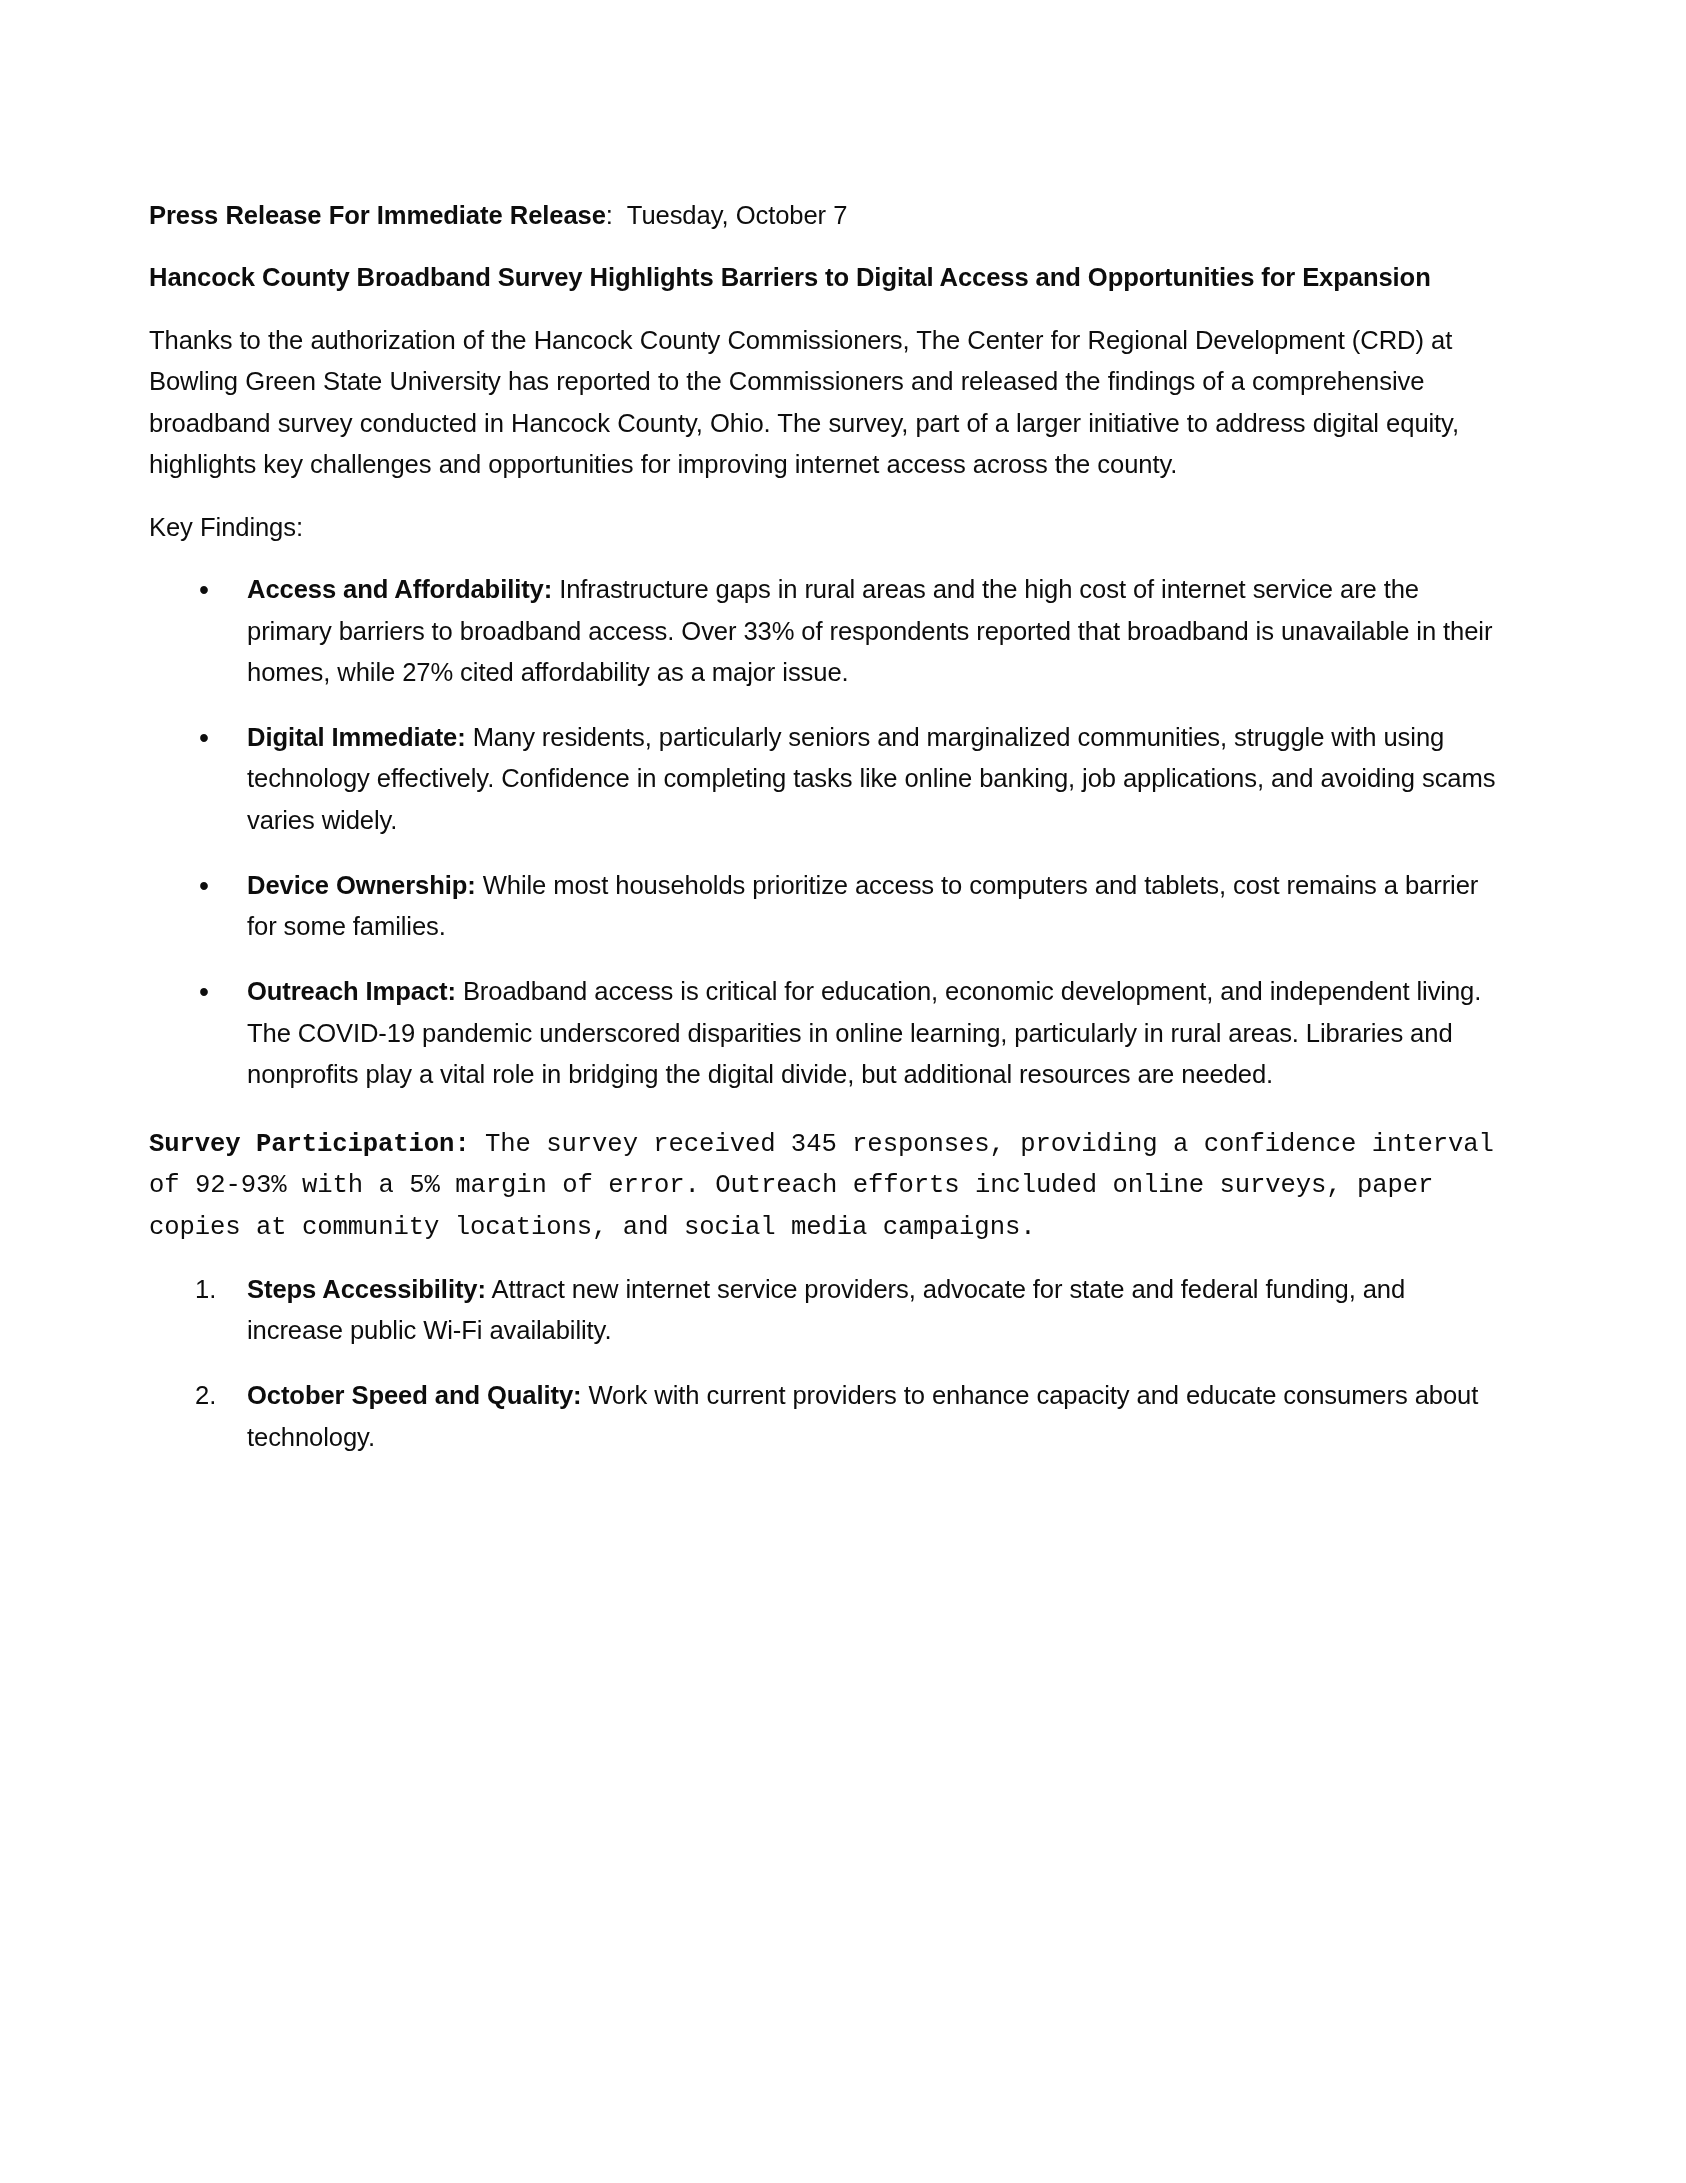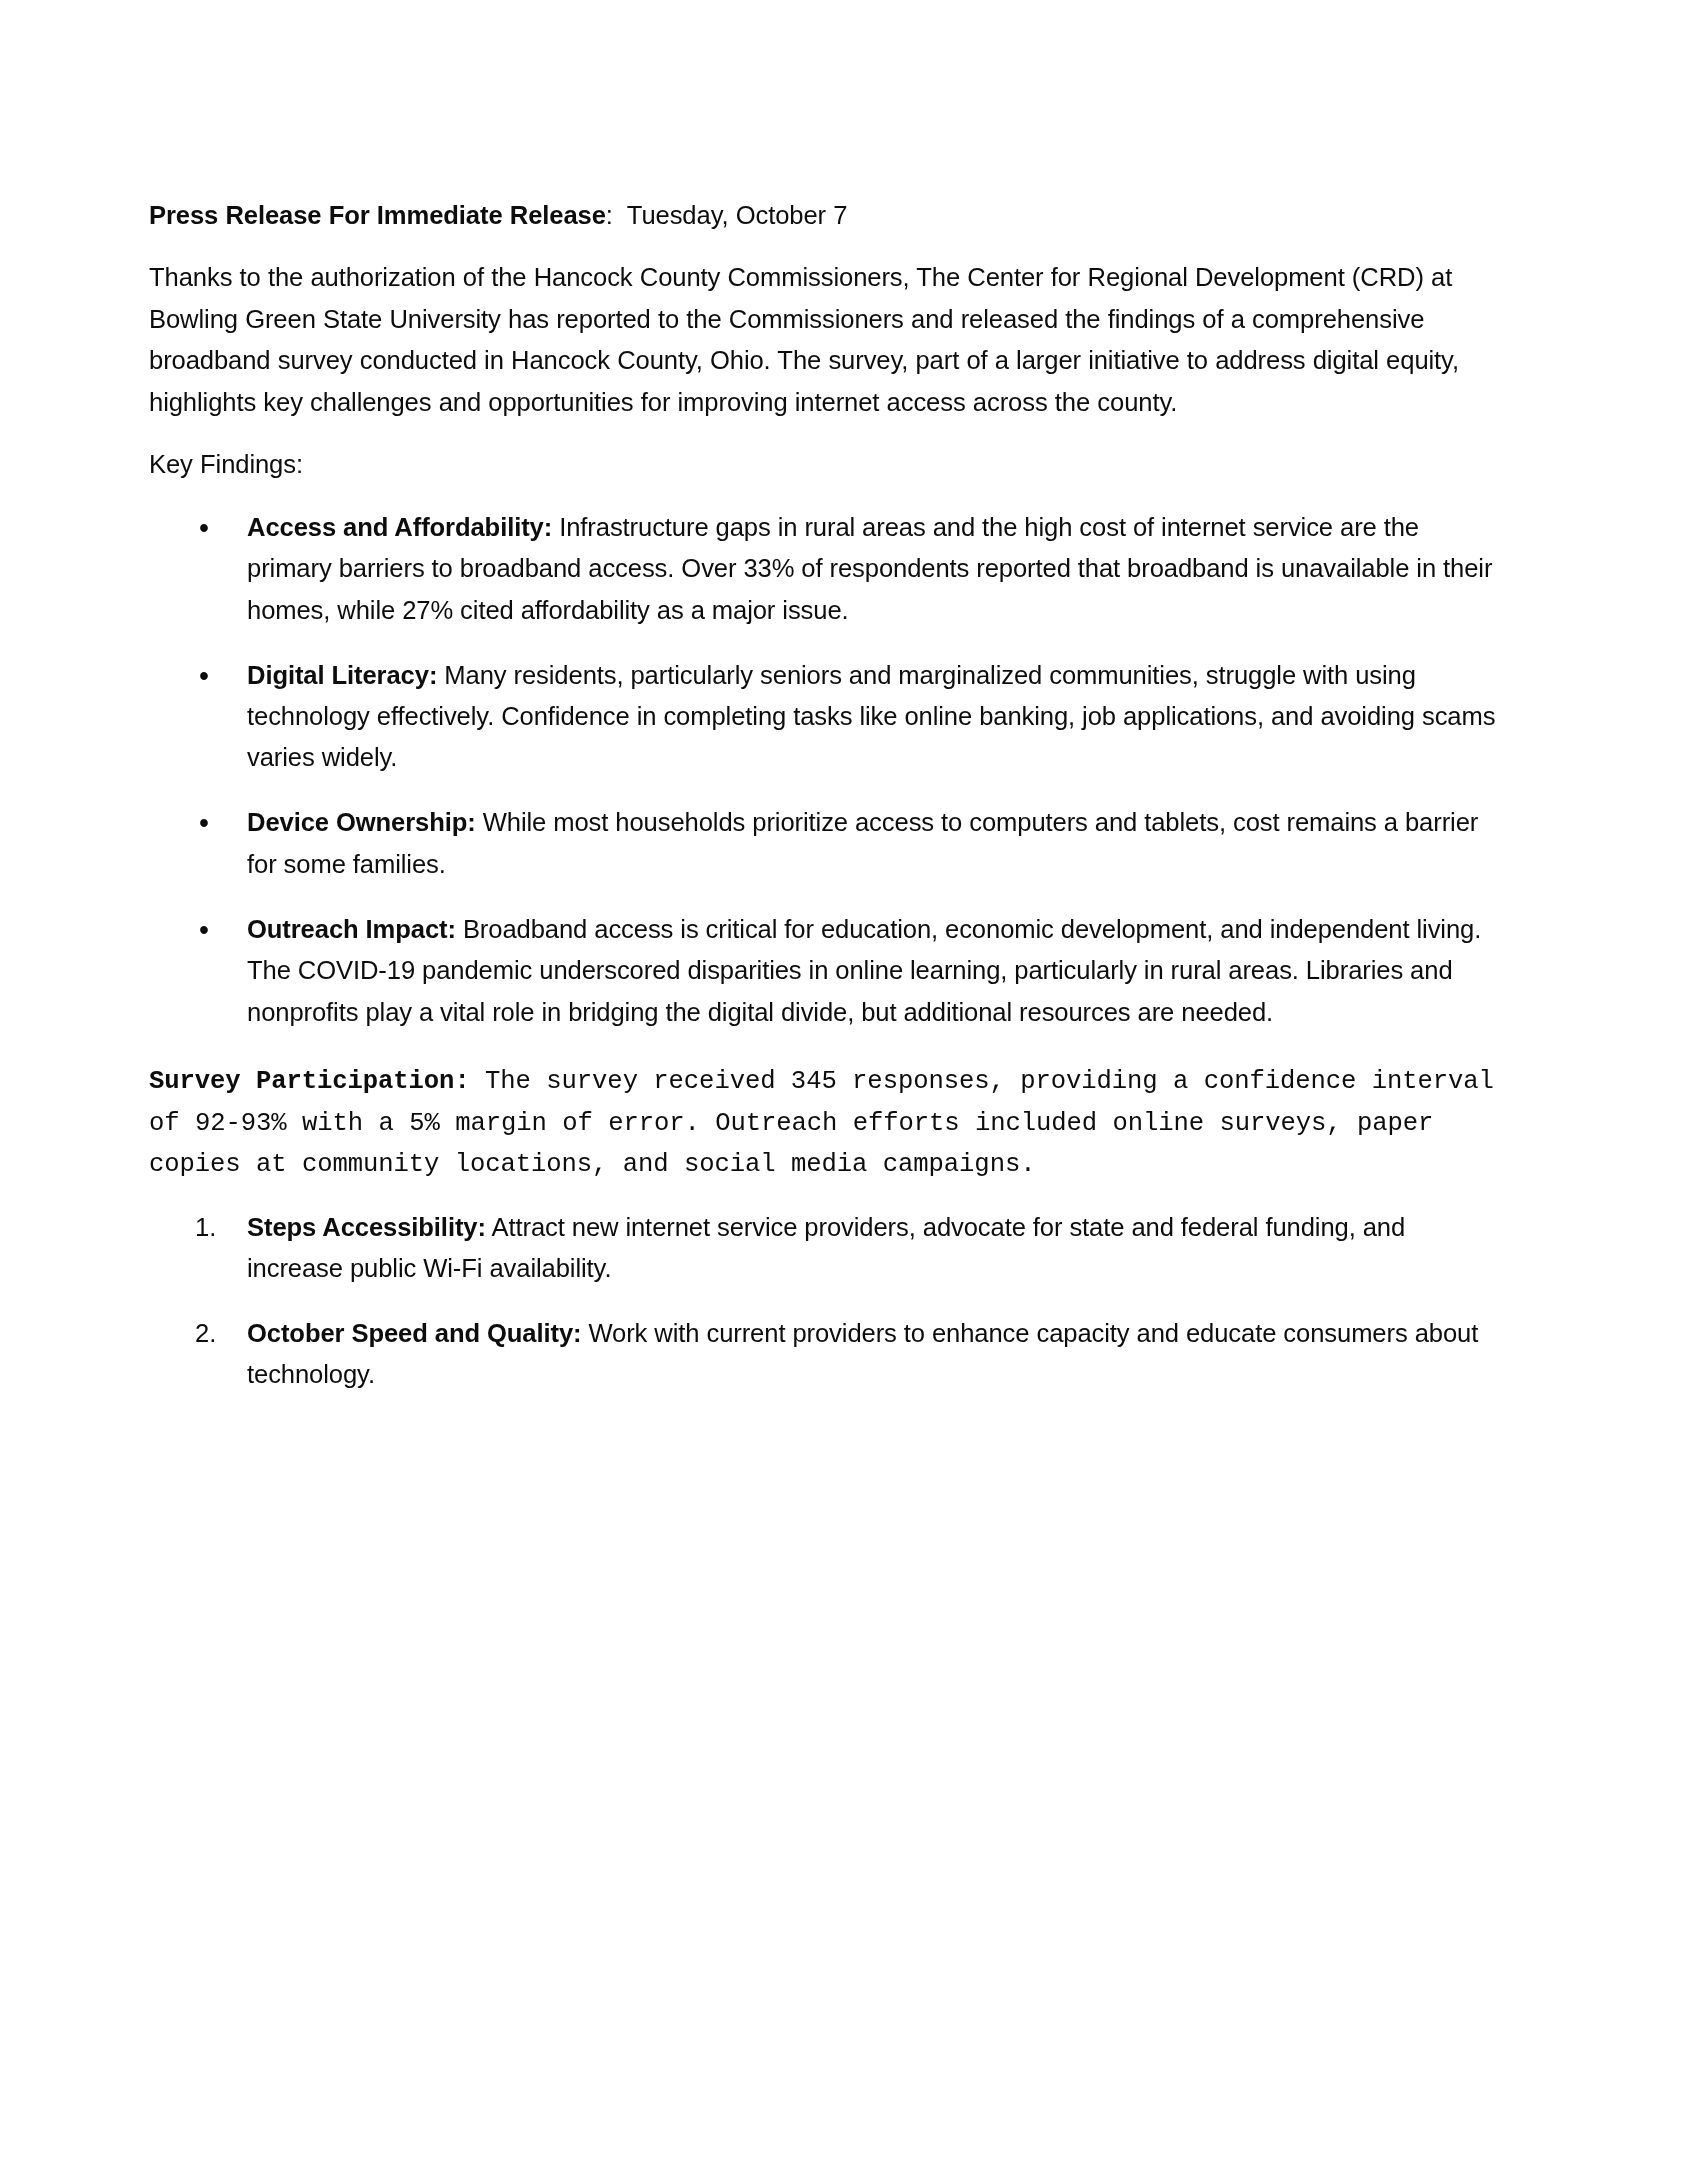--- a/index.html
+++ b/index.html
@@ -93,31 +93,32 @@
   .gap-after-list { margin-top: 6.7px; font-family: Liberation Mono, monospace; }
 </style>
 </head>
 <body>
 
 <div class="page">
   <div class="doc">
 
     <p class="line-head"><span class="bold">Press Release For Immediate Release</span><span>:</span><span>&nbsp; </span><span>Tuesday, October 7</span></p>
 
+    <h1 class="head2">Hancock County Broadband Survey Highlights Barriers to Digital Access and Opportunities for Expansion</h1>
 
     <p class="para">Thanks to the authorization of the Hancock County Commissioners, The Center for Regional Development (CRD) at Bowling Green State University has reported to the Commissioners and released the findings of a comprehensive broadband survey conducted in Hancock County, Ohio.  The survey, part of a larger initiative to address digital equity, highlights key challenges and opportunities for improving internet access across the county.</p>
 
     <p class="section-label">Key Findings:</p>
 
     <ul class="bullets">
       <li>
         <span class="marker dot">•</span><span class="bold">Access and Affordability:</span><span> Infrastructure gaps in rural areas and the high cost of internet service are the primary barriers to broadband access.  Over 33% of respondents reported that broadband is unavailable in their homes, while 27% cited affordability as a major issue.</span>
       </li>
       <li>
-        <span class="marker dot">•</span><span class="bold">Digital Literacy:</span><span> Many residents, particularly seniors and marginalized communities, struggle with using technology effectively.  Confidence in completing tasks like online banking, job applications, and avoiding scams varies widely.</span>
+        <span class="marker dot">•</span><span class="bold">Digital Immediate:</span><span> Many residents, particularly seniors and marginalized communities, struggle with using technology effectively.  Confidence in completing tasks like online banking, job applications, and avoiding scams varies widely.</span>
       </li>
       <li>
         <span class="marker dot">•</span><span class="bold">Device Ownership:</span><span> While most households prioritize access to computers and tablets, cost remains a barrier for some families.</span>
       </li>
       <li>
         <span class="marker dot">•</span><span class="bold">Outreach Impact:</span><span> Broadband access is critical for education, economic development, and independent living.  The COVID-19 pandemic underscored disparities in online learning, particularly in rural areas.  Libraries and nonprofits play a vital role in bridging the digital divide, but additional resources are needed.</span>
       </li>
     </ul>
 
     <p class="para gap-after-list"><span class="bold">Survey Participation:</span><span>  The survey received 345 responses, providing a confidence interval of 92-93% with a 5% margin of error.  Outreach efforts included online surveys, paper copies at community locations, and social media campaigns.</span></p>

